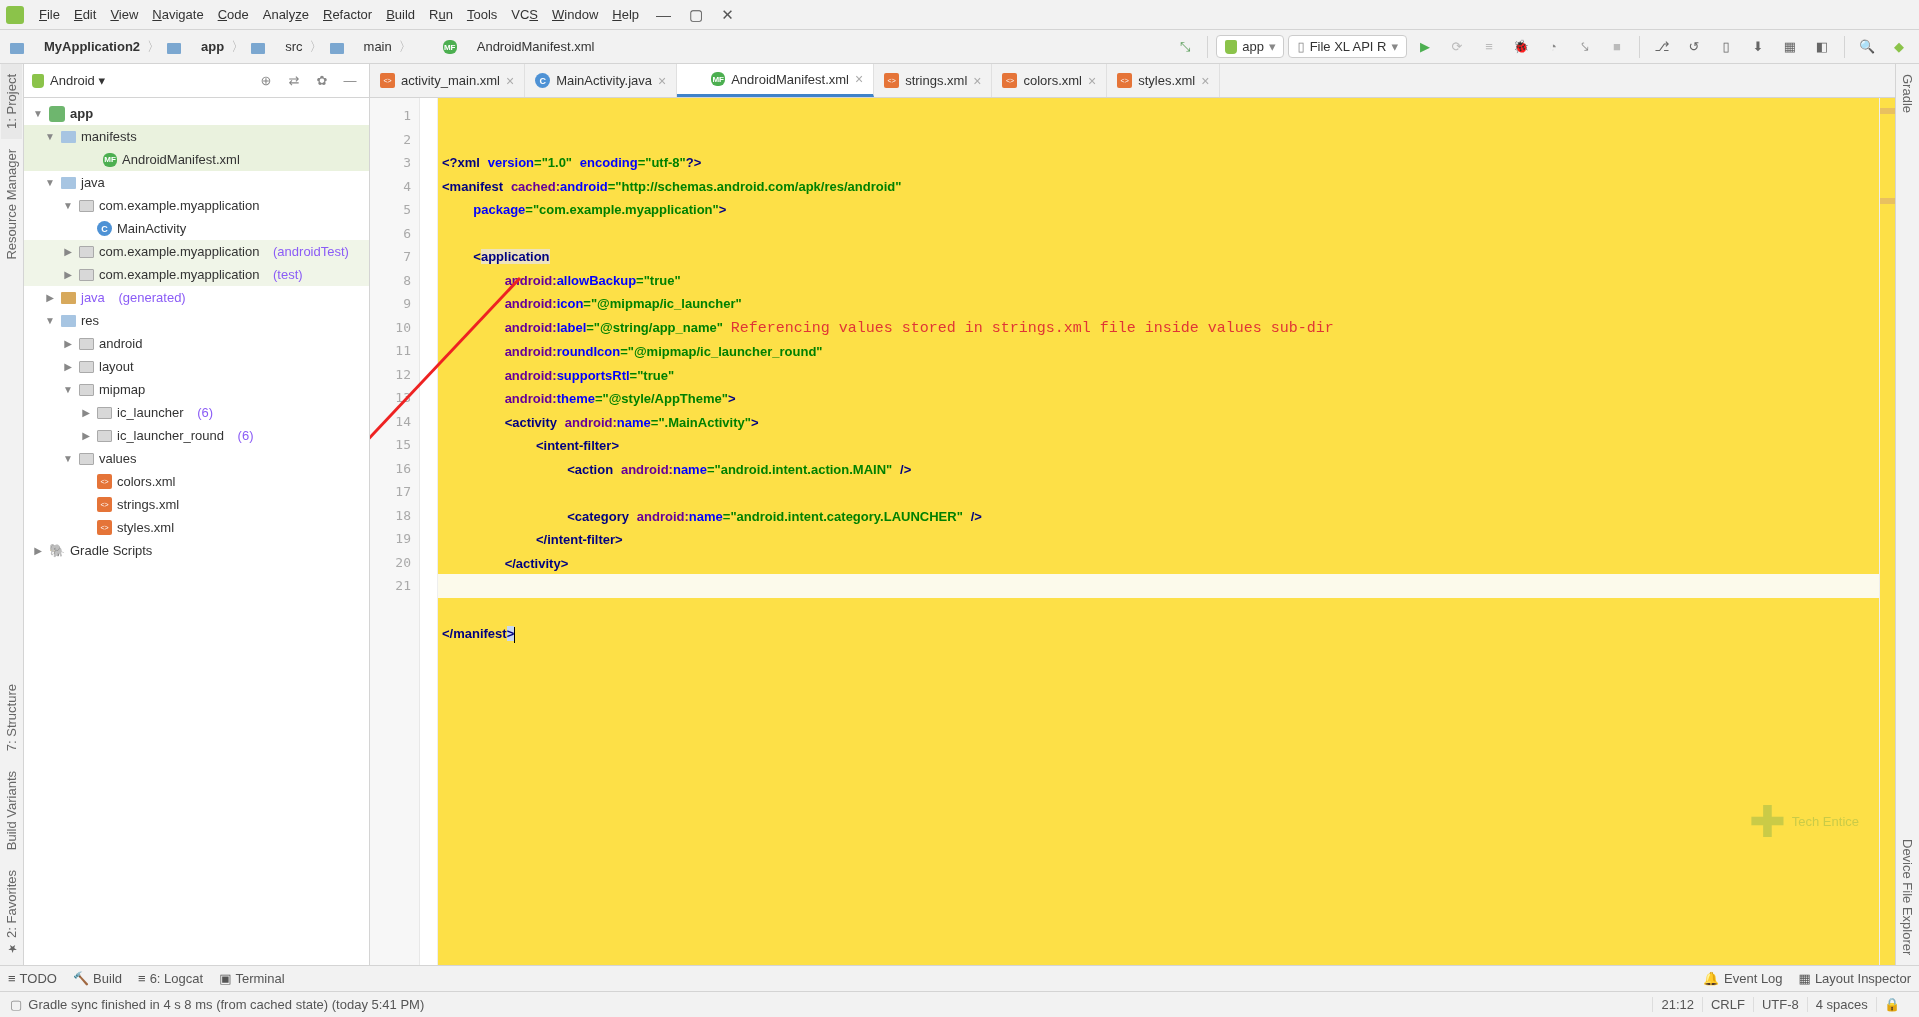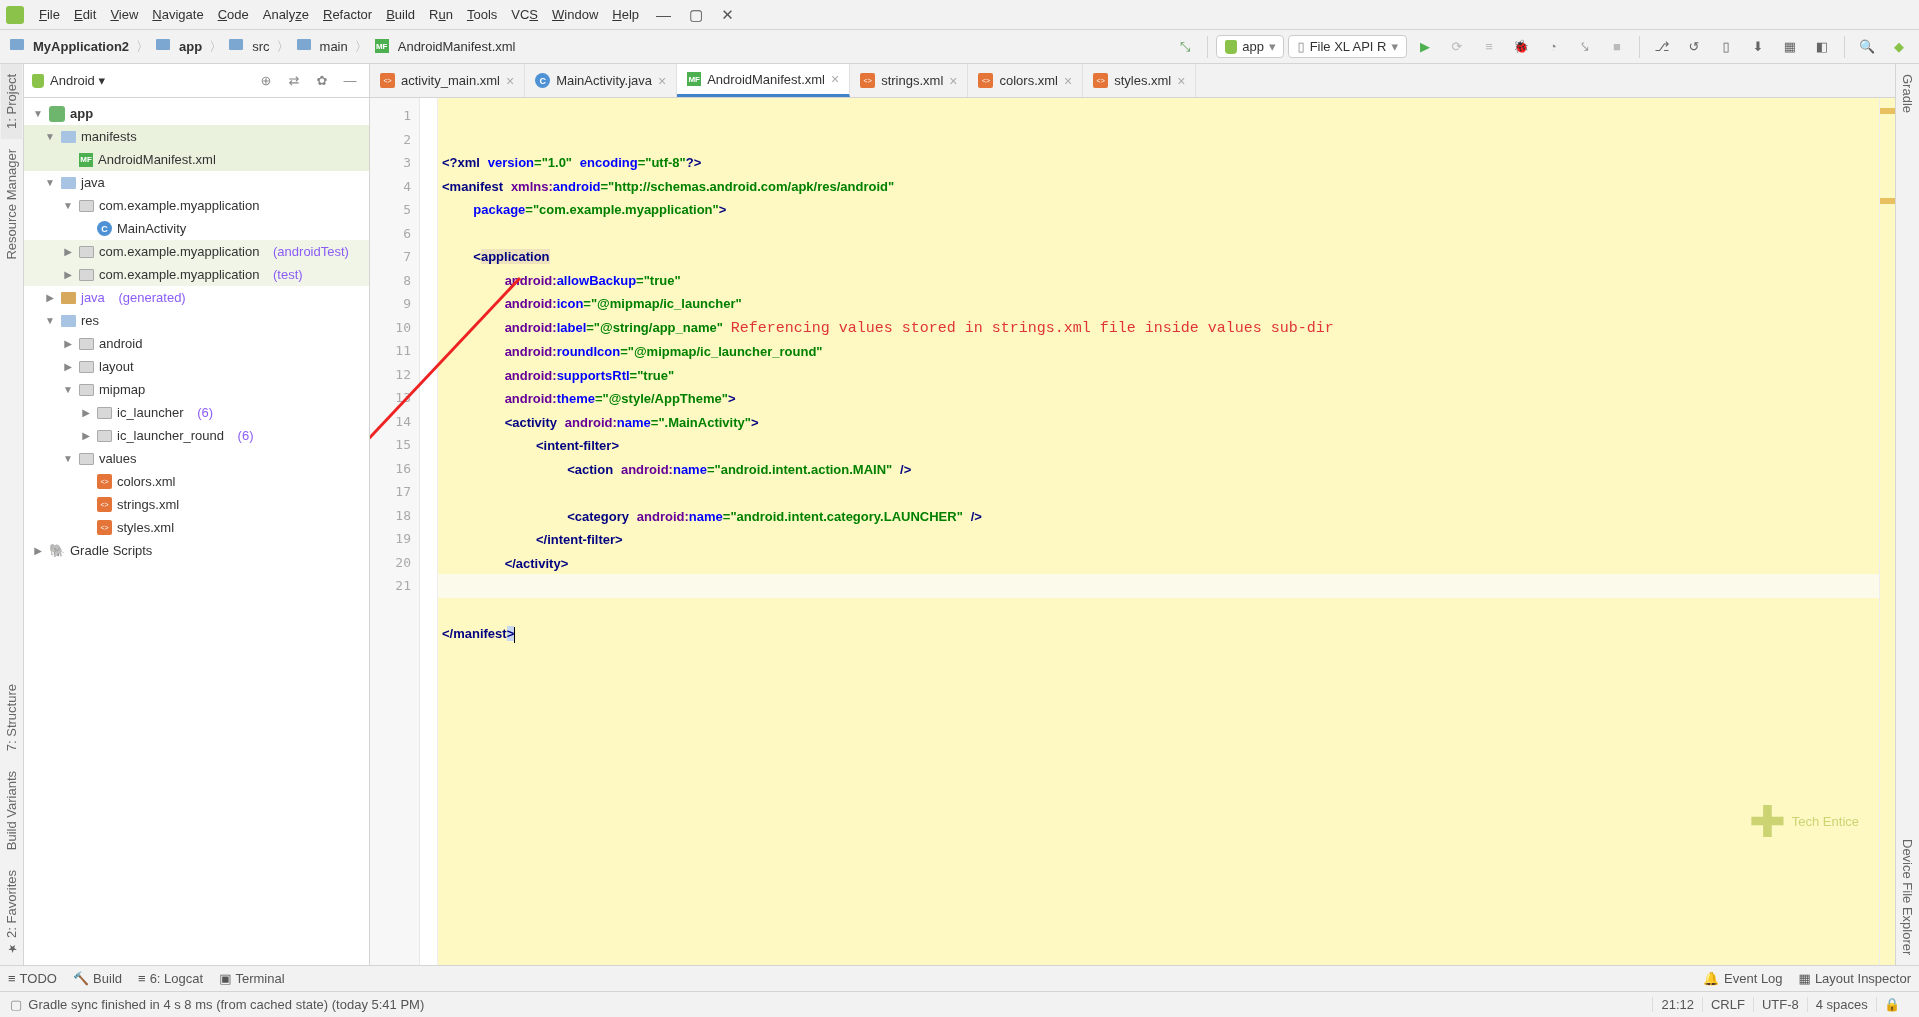--- a/index.html
+++ b/index.html
@@ -6,25 +6,25 @@
 body { background:#f2f2f2; color:#333; overflow:hidden; width:1919px; height:1017px; position:relative; }
 .menubar { display:flex; align-items:center; height:30px; background:#f2f2f2; border-bottom:1px solid #d4d4d4; padding:0 6px; }
 .menubar .logo { width:18px; height:18px; background:#8bc34a; border-radius:3px; margin-right:8px; }
 .menubar .mitem { padding:0 7px; color:#333; cursor:default; }
 .menubar .mitem u { text-decoration:underline; }
 .menubar .title { margin-left:10px; color:#888; flex:1; white-space:nowrap; overflow:hidden; text-overflow:ellipsis; }
 .winctrl { display:flex; gap:18px; padding:0 10px; color:#555; }
 .winctrl span { cursor:default; font-size:15px; }
 .toolbar { display:flex; align-items:center; height:34px; background:#f2f2f2; border-bottom:1px solid #d4d4d4; padding:0 6px; }
 .breadcrumb { display:flex; align-items:center; gap:3px; flex:1; }
-.bc-item { display:flex; align-items:flex-start; gap:9px; padding:2px 4px; }
+.bc-item { display:flex; align-items:flex-end; gap:20px; padding:2px 4px; }
 .bc-item b { font-weight:700; }
 .bc-sep { color:#aaa; }
 .folder-icon { width:14px; height:11px; background:#7ba7d0; border-radius:1px; display:inline-block; }
-.mf-icon { width:14px; height:14px; background:#4caf50; border-radius:0; font-size:8px; color:#fff; display:inline-flex; align-items:center; justify-content:center; font-weight:700; }
+.mf-icon { width:14px; height:14px; background:#4caf50; border-radius:6px; font-size:8px; color:#fff; display:inline-flex; align-items:center; justify-content:center; font-weight:700;margin-left:24px; }
 .toolbar-right { display:flex; align-items:center; gap:4px; }
 .tool-btn { width:28px; height:28px; display:inline-flex; align-items:center; justify-content:center; color:#666; border-radius:3px; }
 .config-sel { display:flex; align-items:center; gap:5px; border:1px solid #ccc; border-radius:4px; padding:3px 8px; background:#fff; }
 .config-sel .and-icon { width:12px; height:14px; background:#8bc34a; border-radius:2px 2px 4px 4px; }
 .sep-v { width:1px; height:22px; background:#d4d4d4; margin:0 4px; }
 .main { display:flex; height:calc(1017px - 30px - 34px - 26px - 26px); }
 .leftbar { width:24px; background:#f2f2f2; border-right:1px solid #d4d4d4; display:flex; flex-direction:column; align-items:center; }
 .leftbar .vtab { writing-mode:vertical-rl; transform:rotate(180deg); padding:10px 3px; font-size:11px; color:#666; cursor:default; display:flex; align-items:center; gap:4px; }
 .leftbar .vtab.active { background:#e8e8e8; }
 .rightbar { width:24px; background:#f2f2f2; border-left:1px solid #d4d4d4; display:flex; flex-direction:column; align-items:center; }
@@ -39,21 +39,21 @@
 .tree-row.sel-light { background:#eaf2de; }
 .tree-row.sel-light2 { background:#f0f5e8; }
 .tree-row .arrow { width:12px; color:#888; font-size:10px; text-align:center; }
 .tree-row .ficon { width:15px; height:12px; background:#a7c5e2; border-radius:1px; }
 .tree-row .ficon.pkg { background:#d8d8d8; border:1px solid #aaa; }
 .tree-row .xicon { width:15px; height:15px; background:#e57438; border-radius:2px; font-size:7px; color:#fff; display:inline-flex; align-items:center; justify-content:center; }
 .tree-row .cicon { width:15px; height:15px; background:#4e92d5; border-radius:50%; font-size:9px; color:#fff; display:inline-flex; align-items:center; justify-content:center; font-weight:700; }
 .tree-row .gray { color:#8b5cf6; }
 .tree-row .appicon { width:16px; height:16px; background:#6eb66e; border-radius:3px; }
 .i1{padding-left:20px}.i2{padding-left:38px}.i3{padding-left:56px}
-.editor-area { flex:1; display:flex; flex-direction:column; background:#fef9c3; }
+.editor-area { flex:1; display:flex; flex-direction:column; background:#fde047; }
 .tabs { display:flex; height:34px; border-bottom:1px solid #d4d4d4; background:#f2f2f2; }
 .tab { display:flex; align-items:center; gap:6px; padding:0 10px; border-right:1px solid #e0e0e0; cursor:default; position:relative; }
 .tab.active { background:#fff; border-bottom:3px solid #4083c9; }
 .tab .close { color:#aaa; font-size:14px; }
 .code-wrap { flex:1; display:flex; position:relative; overflow:hidden; }
 .gutter { width:50px; background:#f7f7f7; border-right:1px solid #e8e8e8; text-align:right; padding:6px 8px 0 0; font-family:Consolas,Menlo,monospace; font-size:13px; color:#aaa; line-height:23.5px; }
 .foldgutter { width:18px; background:#fff; border-right:1px solid #eee; }
 .code { flex:1; padding:6px 8px 0 4px; font-family:Consolas,Menlo,monospace; font-size:13px; line-height:23.5px; white-space:pre; position:relative; }
 .code .hl-line { position:absolute; left:0; right:0; height:23.5px; background:#fcfaeb; }
 .code .cursor { display:inline-block; width:1px; height:16px; background:#000; vertical-align:middle; }
@@ -303,21 +303,21 @@
           <span>styles.xml</span>
           <span class="close">×</span>
         </div>
     </div>
     <div class="code-wrap">
       <div class="gutter">1<br>2<br>3<br>4<br>5<br>6<br>7<br>8<br>9<br>10<br>11<br>12<br>13<br>14<br>15<br>16<br>17<br>18<br>19<br>20<br>21</div>
       <div class="foldgutter"></div>
       <div class="code">
 <div class="hl-line" style="top:476px"></div>
 <span class="tk-tag">&lt;?</span><span class="tk-tag">xml</span> <span class="tk-attr">version</span><span class="tk-eq">=</span><span class="tk-str">"1.0"</span> <span class="tk-attr">encoding</span><span class="tk-eq">=</span><span class="tk-str">"utf-8"</span><span class="tk-tag">?&gt;</span>
-<span class="tk-tag">&lt;manifest</span> <span class="tk-ns">xmlns:</span><span class="tk-attr">android</span><span class="tk-eq">=</span><span class="tk-str">"http://schemas.android.com/apk/res/android"</span>
+<span class="tk-tag">&lt;manifest</span> <span class="tk-ns">cached:</span><span class="tk-attr">android</span><span class="tk-eq">=</span><span class="tk-str">"http://schemas.android.com/apk/res/android"</span>
     <span class="tk-attr">package</span><span class="tk-eq">=</span><span class="tk-str">"com.example.myapplication"</span><span class="tk-tag">&gt;</span>
 
     <span class="tk-tag">&lt;</span><span class="tk-tag" style="background:#eee3bc">application</span>
         <span class="tk-ns">android:</span><span class="tk-attr">allowBackup</span><span class="tk-eq">=</span><span class="tk-str">"true"</span>
         <span class="tk-ns">android:</span><span class="tk-attr">icon</span><span class="tk-eq">=</span><span class="tk-str">"@mipmap/ic_launcher"</span>
         <span class="tk-ns">android:</span><span class="tk-attr">label</span><span class="tk-eq">=</span><span class="tk-str">"@string/app_name"</span> <span class="annot">Referencing values stored in strings.xml file inside values sub-dir</span>
         <span class="tk-ns">android:</span><span class="tk-attr">roundIcon</span><span class="tk-eq">=</span><span class="tk-str">"@mipmap/ic_launcher_round"</span>
         <span class="tk-ns">android:</span><span class="tk-attr">supportsRtl</span><span class="tk-eq">=</span><span class="tk-str">"true"</span>
         <span class="tk-ns">android:</span><span class="tk-attr">theme</span><span class="tk-eq">=</span><span class="tk-str">"@style/AppTheme"</span><span class="tk-tag">&gt;</span>
         <span class="tk-tag">&lt;activity</span> <span class="tk-ns">android:</span><span class="tk-attr">name</span><span class="tk-eq">=</span><span class="tk-str">".MainActivity"</span><span class="tk-tag">&gt;</span>

